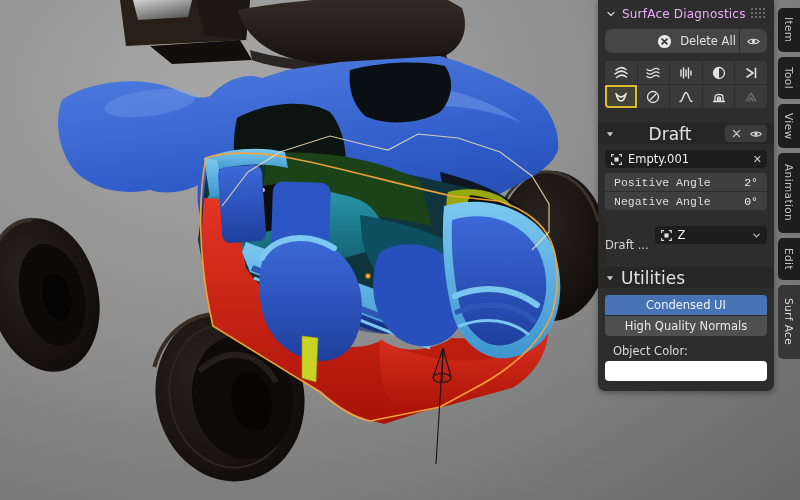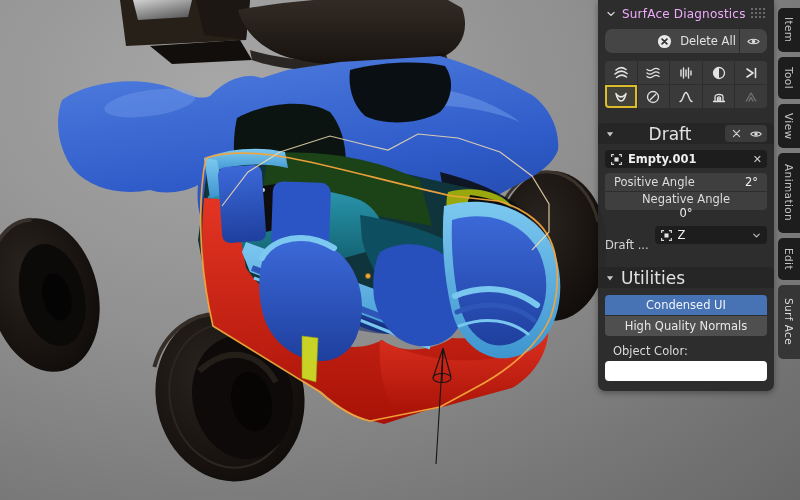--- a/index.html
+++ b/index.html
@@ -41,27 +41,27 @@
   .cell.active{outline:2px solid #dcbc2c;outline-offset:-2px;background:#424238;}
   .cell.disabled svg{opacity:.32;}
 
   .subpanel{margin-top:15px;}
   .sp-header{height:21px;margin:0 0;background:#262626;border-radius:5px 5px 0 0;
     display:flex;align-items:center;padding:0 7px;gap:6px;}
   .sp-title{flex:1;text-align:center;color:#e2e2e2;font-size:17px;}
   .sp-tools{display:flex;background:#3b3b3b;border-radius:4px;height:17px;align-items:center;padding:0 2px;gap:2px;}
 
   .obj-field{margin:6px 7px 0;height:18px;background:#1d1d1d;border-radius:4px;
-    display:flex;align-items:center;padding:0 5px;gap:5px;font-weight:bold;}
+    display:flex;align-items:center;padding:0 5px;gap:5px;}
   .obj-field .oname{flex:1;color:#efefef;}
   .xmark{color:#cdcdcd;font-size:11px;line-height:1;}
 
-  .angle-rows{margin:5px 7px 0;}
+  .angle-rows{margin:5px 7px 0;font-family:Liberation Mono, monospace;}
   .angle-row{height:18px;background:#3f3f3f;display:flex;align-items:center;padding:0 9px;}
-  .angle-row + .angle-row{margin-top:1px;border-radius:0 0 4px 4px;flex-direction:column;}
+  .angle-row + .angle-row{margin-top:1px;border-radius:0 0 4px 4px;}
   .angle-row:first-child{border-radius:4px 4px 0 0;}
   .angle-row .alabel{flex:1;color:#dcdcdc;}
   .angle-row .avalue{color:#f0f0f0;}
 
   .axis-row{margin:8px 7px 0;display:flex;align-items:center;gap:6px;}
   .axis-label{color:#d5d5d5;white-space:nowrap;margin-top:20px;}
   .dropdown{flex:1;height:18px;background:#1d1d1d;border-radius:4px;
     display:flex;align-items:center;padding:0 5px;gap:5px;}
   .dropdown .dval{flex:1;color:#efefef;}
 

